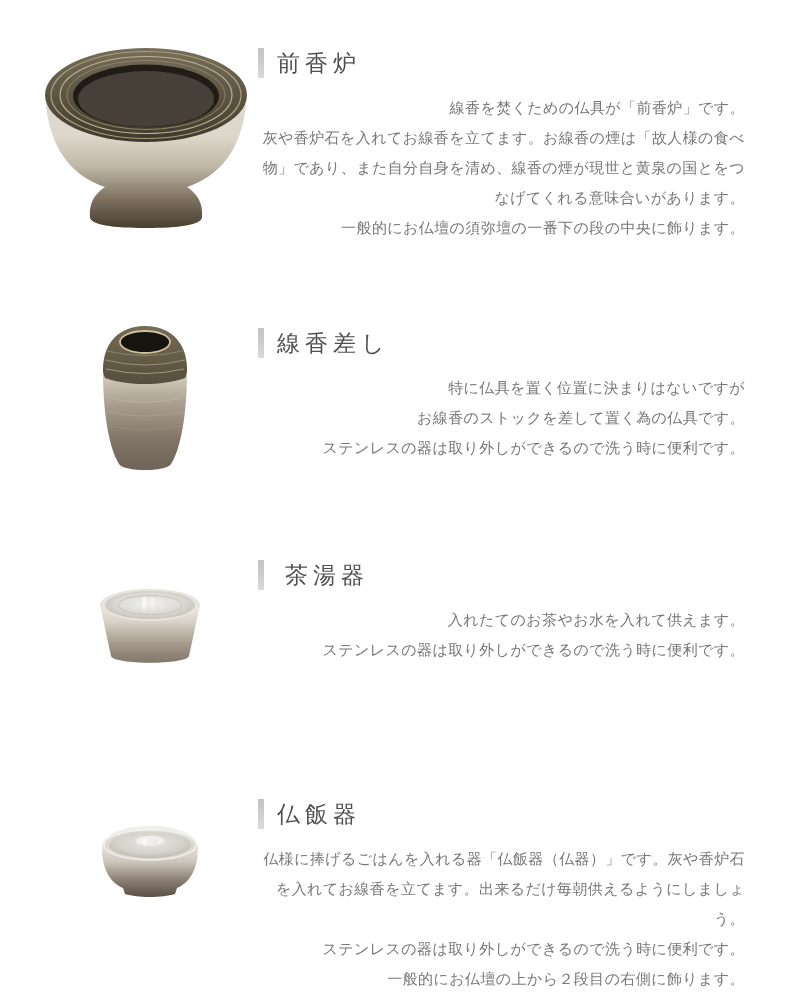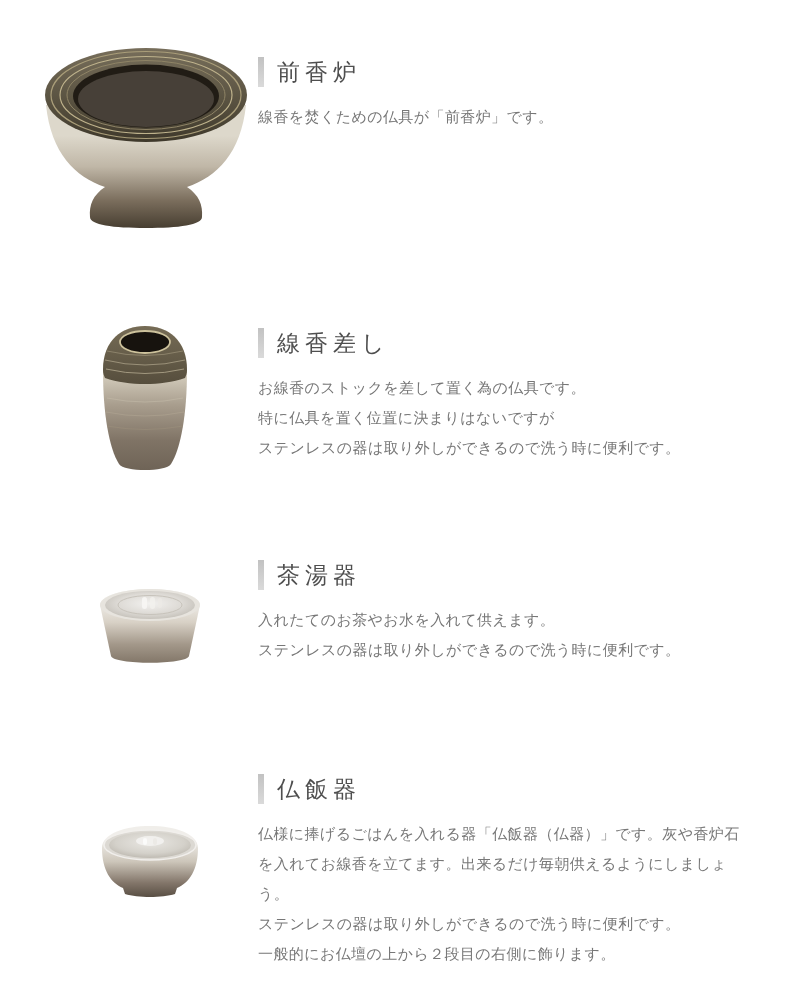--- a/index.html
+++ b/index.html
@@ -9,27 +9,27 @@
   }
   .section { position:absolute; left:0; width:800px; display:flex; }
   .img-col { width:258px; box-sizing:border-box; display:flex; justify-content:center; align-items:flex-start; }
   .txt-col { width:487px; }
   .title-row { display:flex; align-items:center; height:34px; }
   .bar { width:6px; height:30px; background:linear-gradient(#c2c2c2,#dadada); margin-right:13px; }
   .title {
     margin:0; font-family:"Liberation Serif","DejaVu Serif",serif;
     font-size:23px; font-weight:400; color:#4f4f4f; letter-spacing:5px; white-space:nowrap;
   }
-  .bodytext { margin-top:13px; }
+  .bodytext { margin-top:13px;text-align:right; }
   .bodytext p { margin:0; font-size:15px; line-height:30px; color:#777777; letter-spacing:0.4px; }
 
-  .s1 { top:40px; }  .s1 .img-col { padding:5px 0 0 34px; }  .s1 .title-row { margin-top:15px; }
+  .s1 { top:40px; }  .s1 .img-col { padding:5px 0 0 34px; }  .s1 .title-row { margin-top:6px; }
   .s2 { top:298px; } .s2 .img-col { padding:20px 0 0 32px; } .s2 .title-row { margin-top:28px; }
-  .s3 { top:552px; } .s3 .img-col { padding:30px 0 0 42px; } .s3 .title-row { margin-top:6px; }
-  .s4 { top:770px; } .s4 .img-col { padding:48px 0 0 42px; } .s4 .title-row { margin-top:2px;text-align:center; }
+  .s3 { top:552px; } .s3 .img-col { padding:30px 0 0 42px; } .s3 .title-row { margin-top:6px;gap:8px; }
+  .s4 { top:770px; } .s4 .img-col { padding:48px 0 0 42px; } .s4 .title-row { margin-top:27px;text-align:center; }
   svg.product { display:block; }
 </style>
 </head>
 <body>
 
 <div class="page">
 
   <section class="section s1">
     <div class="img-col">
       <svg class="product" width="206" height="186" viewBox="0 0 206 186">
@@ -55,20 +55,22 @@
         <ellipse cx="103" cy="54" rx="68" ry="28" fill="#474038"></ellipse>
       </svg>
     </div>
     <div class="txt-col">
       <div class="title-row">
         <span class="bar"></span>
         <h2 class="title">前香炉</h2>
       </div>
       <div class="bodytext">
         <p>線香を焚くための仏具が「前香炉」です。</p>
+        <p>灰や香炉石を入れてお線香を立てます。お線香の煙は「故人様の食べ物」であり、また自分自身を清め、線香の煙が現世と黄泉の国とをつなげてくれる意味合いがあります。</p>
+        <p>一般的にお仏壇の須弥壇の一番下の段の中央に飾ります。</p>
       </div>
     </div>
   </section>
 
   <section class="section s2">
     <div class="img-col">
       <svg class="product" width="100" height="160" viewBox="0 0 100 160">
         <defs>
           <linearGradient id="b2" x1="0" y1="0" x2="0" y2="1">
             <stop offset="0.18" stop-color="#d9d3c5"></stop>
@@ -93,22 +95,22 @@
         <ellipse cx="50" cy="24" rx="25" ry="11" fill="#17130e"></ellipse>
         <ellipse cx="50" cy="24" rx="25" ry="11" fill="none" stroke="#cdc29c" stroke-width="1.8"></ellipse>
       </svg>
     </div>
     <div class="txt-col">
       <div class="title-row">
         <span class="bar"></span>
         <h2 class="title">線香差し</h2>
       </div>
       <div class="bodytext">
+        <p>特に仏具を置く位置に決まりはないですが</p>
         <p>お線香のストックを差して置く為の仏具です。</p>
-        <p>特に仏具を置く位置に決まりはないですが</p>
         <p>ステンレスの器は取り外しができるので洗う時に便利です。</p>
       </div>
     </div>
   </section>
 
   <section class="section s3">
     <div class="img-col">
       <svg class="product" width="104" height="90" viewBox="0 0 104 90">
         <defs>
           <linearGradient id="b3" x1="0" y1="0" x2="0" y2="1">

